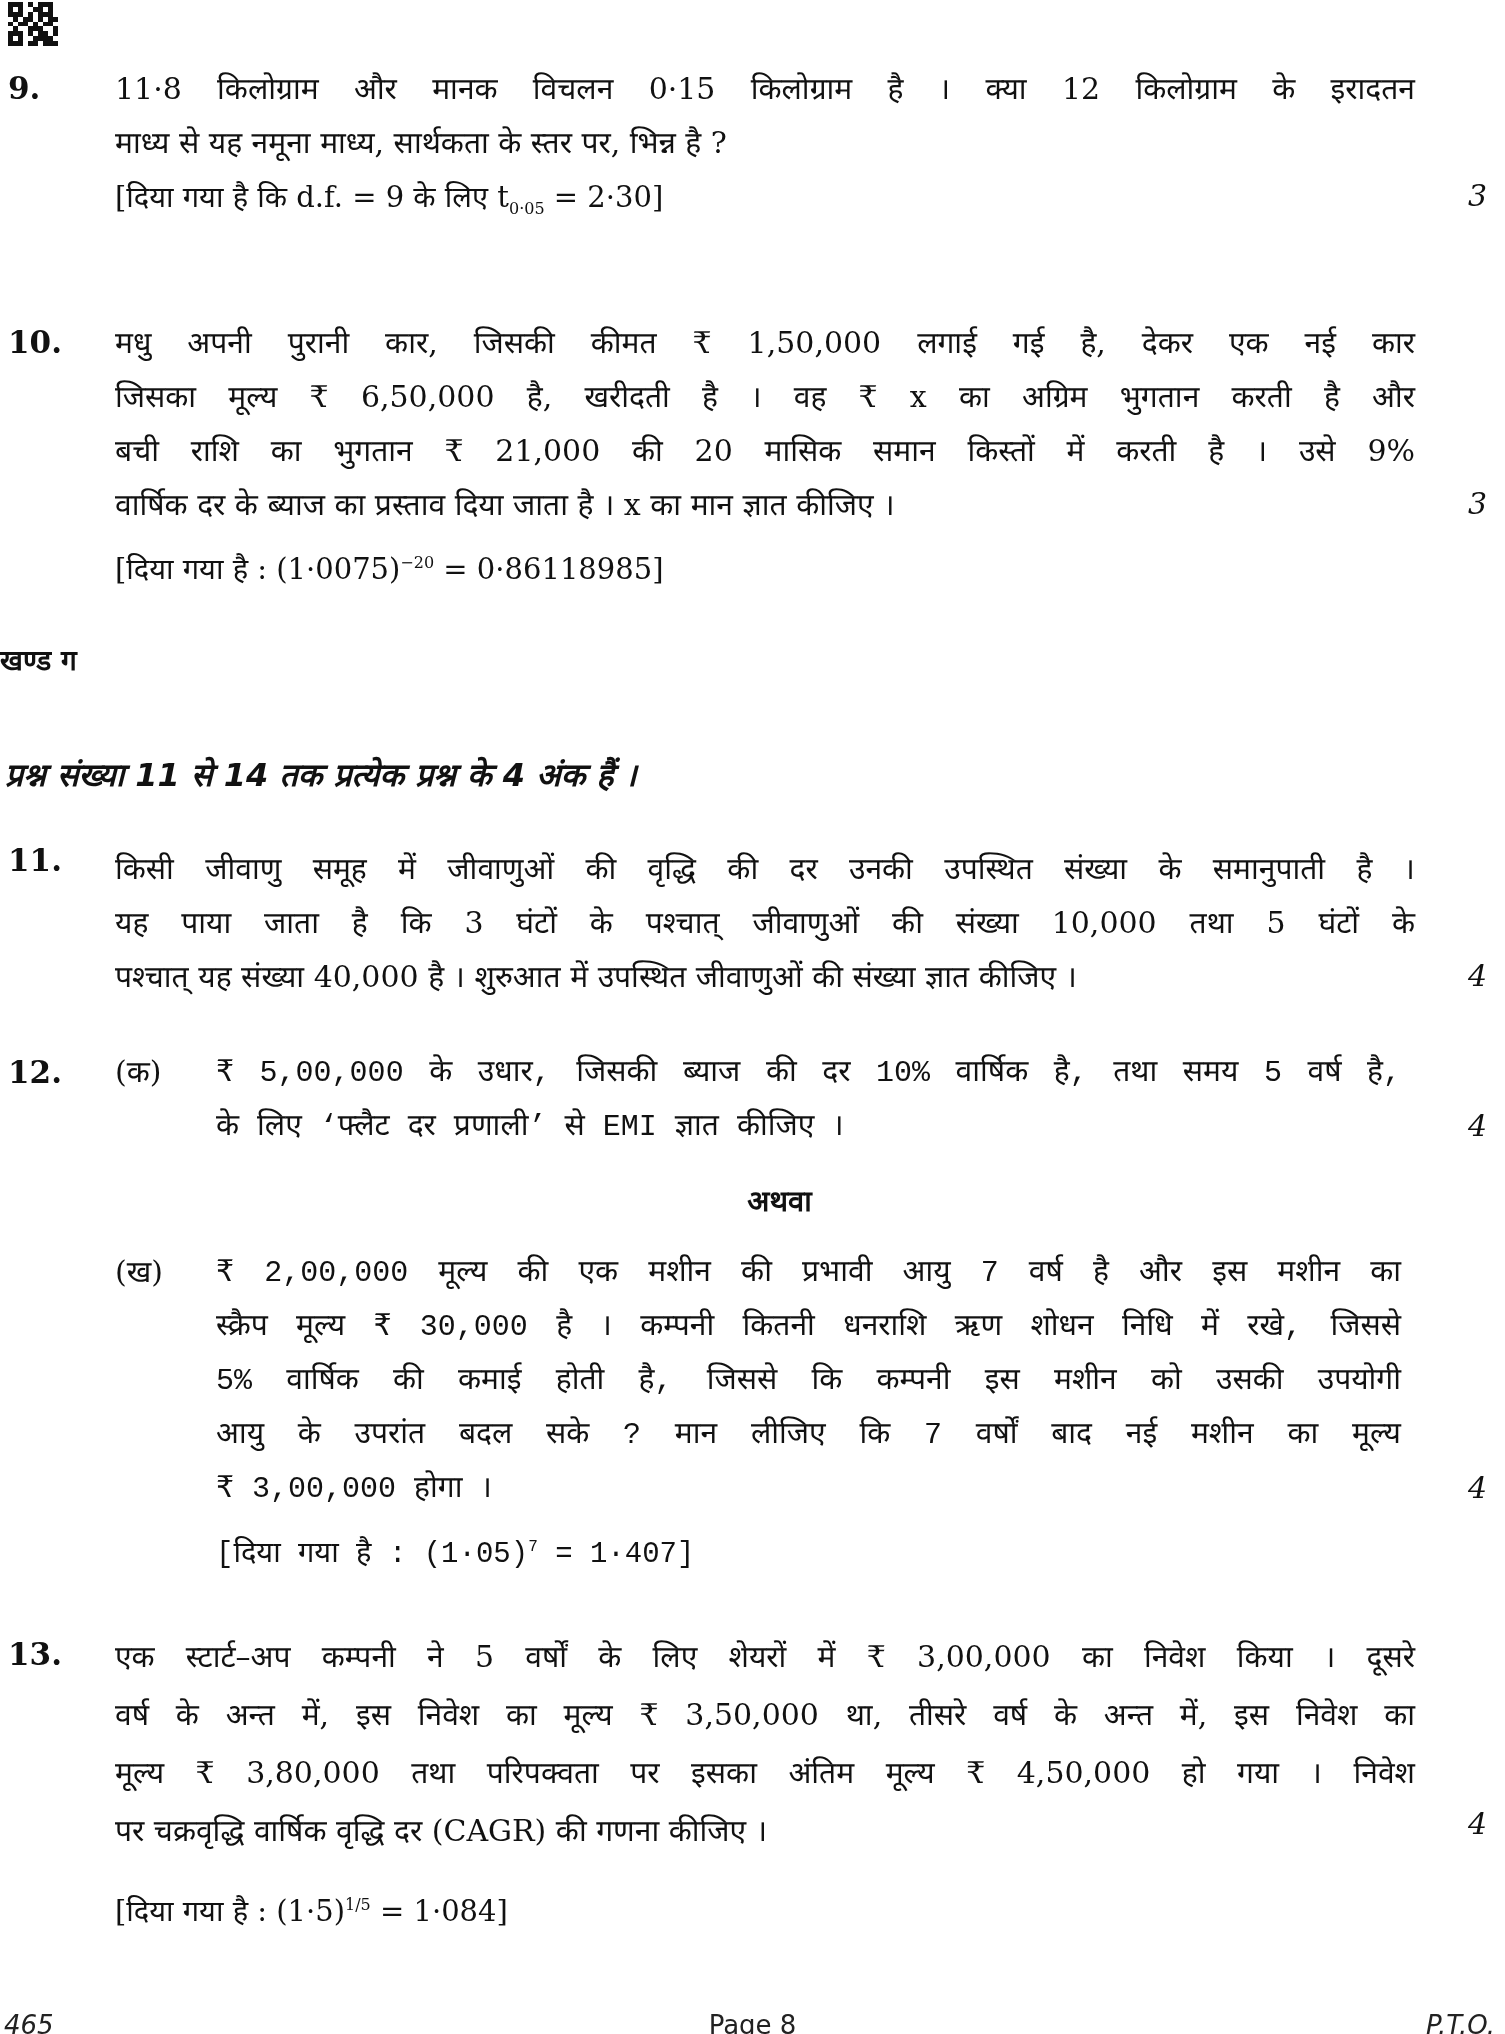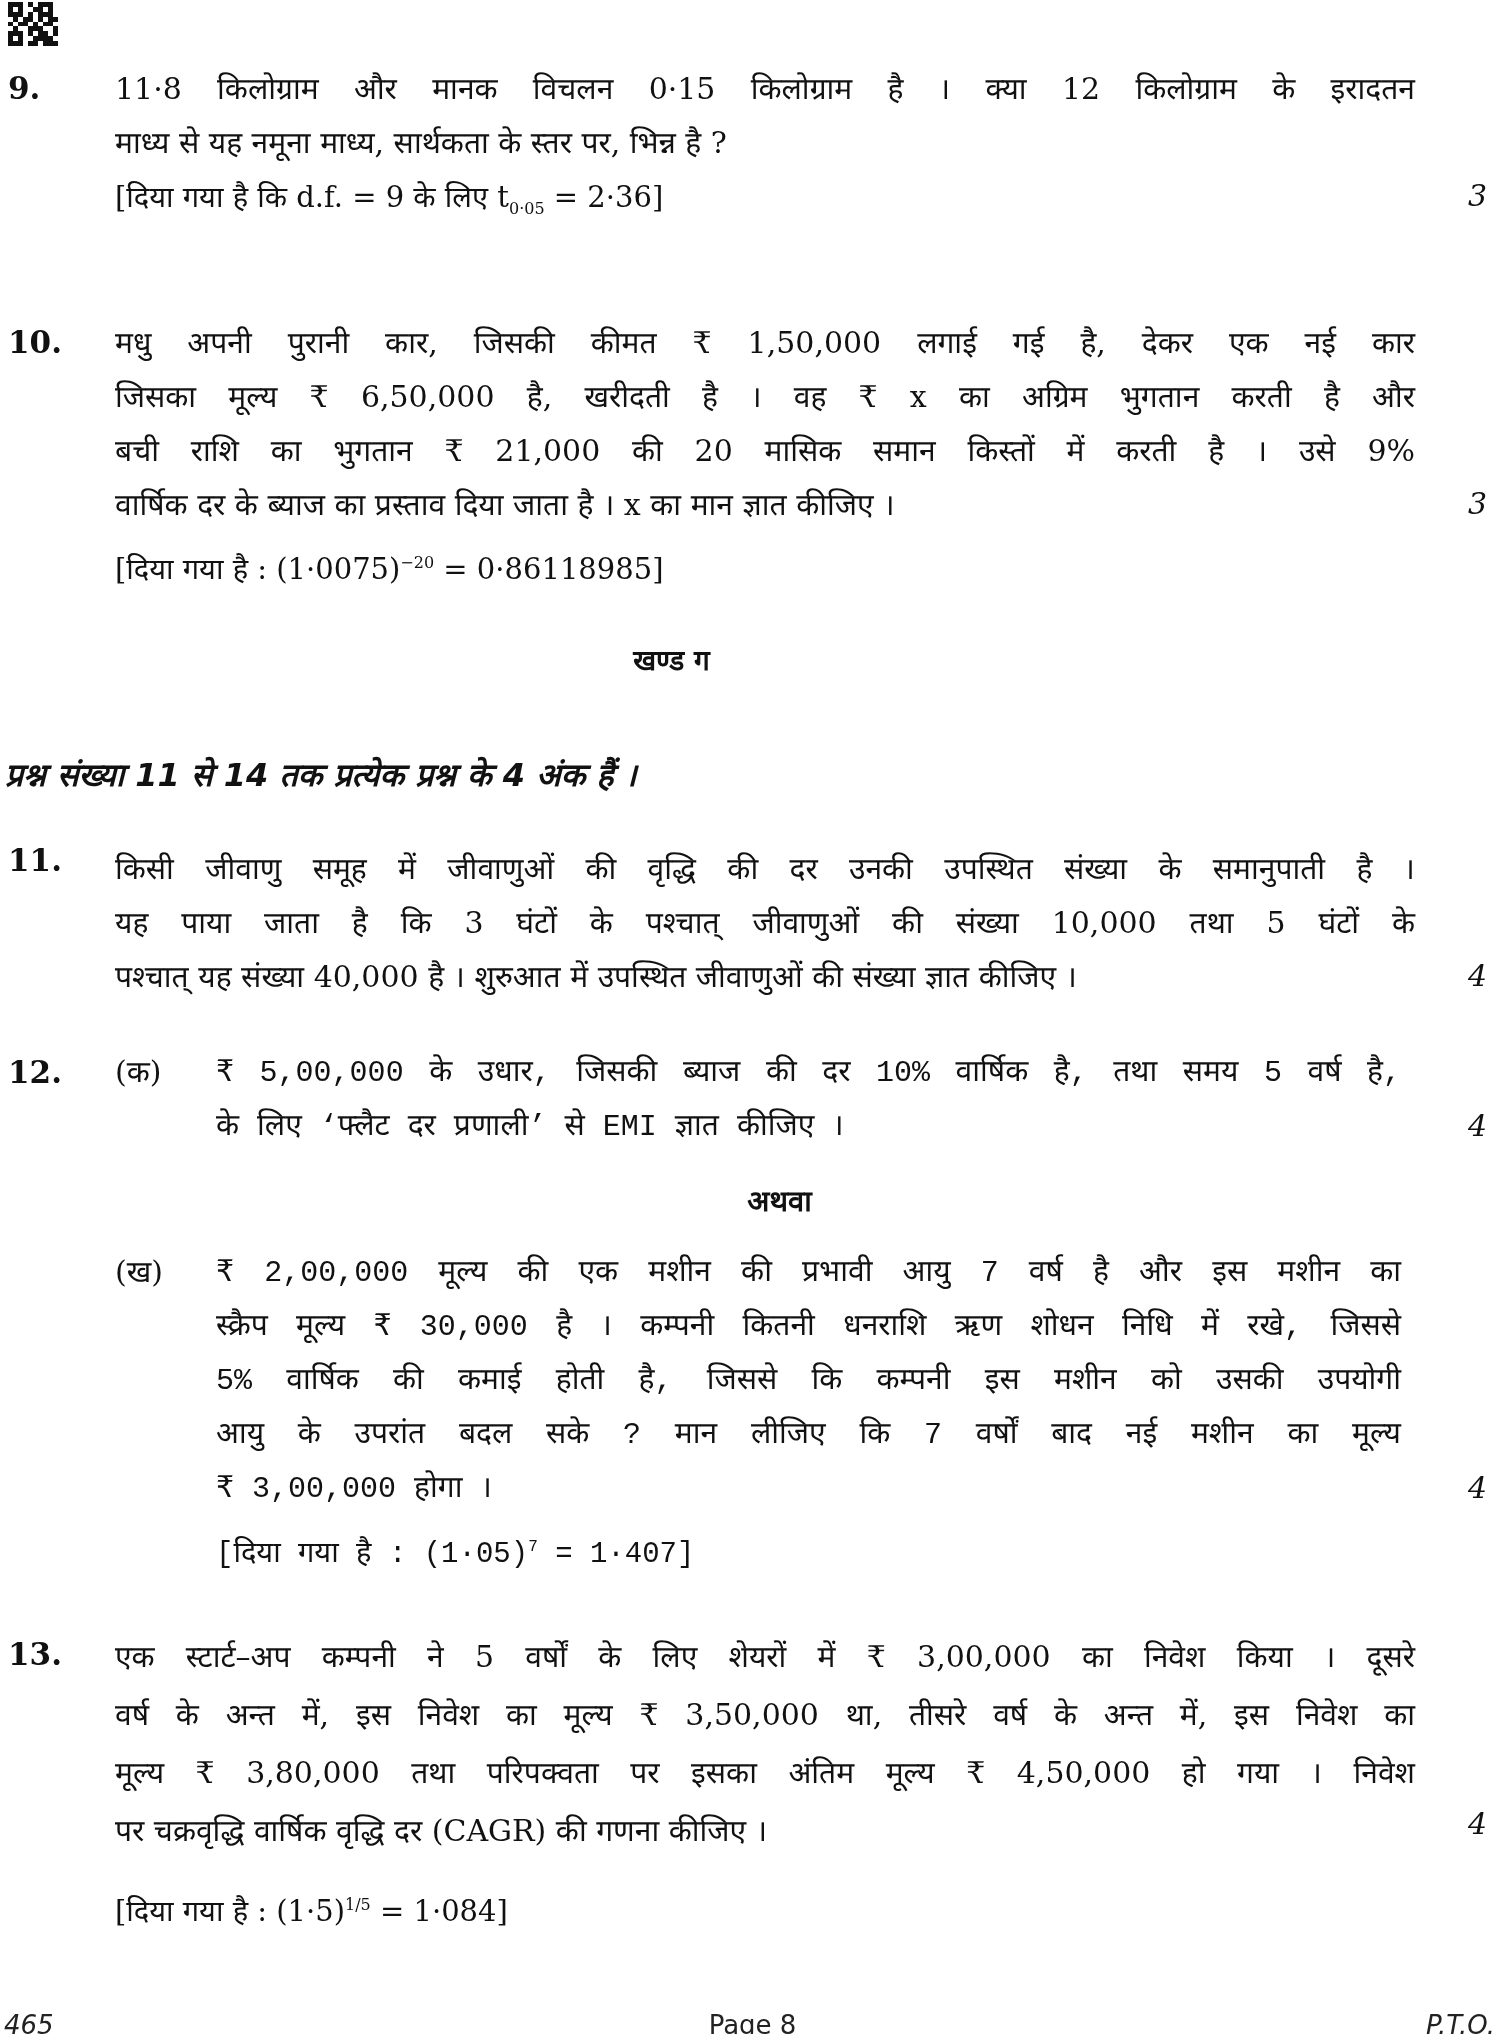--- a/index.html
+++ b/index.html
@@ -27,21 +27,21 @@
   }
   .line { display: block; white-space: nowrap; }
   .jline { display: block; text-align: justify; text-align-last: justify; }
   .marks {
     position: absolute; right: 18px; font-style: italic; font-size: 30px;
     font-family: "DejaVu Serif", serif;
   }
   .given { display: block; font-size: 29px; }
   sub, sup { font-size: 16px; }
   .section-title {
-    position: absolute; top: 640px; left: 0; width: 1343px; text-align: center;
+    position: absolute; top: 640px; left: 0; width: 1343px; text-align: left;
     font-weight: bold; font-size: 28px; font-family: "DejaVu Sans", sans-serif;
   }
   .instr {
     position: absolute; top: 752px; left: 5px; font-weight: bold; font-style: italic;
     font-size: 32px; font-family: "DejaVu Sans", sans-serif;
   }
   .sub-label { position: absolute; left: 115px; font-size: 30px; }
   .sub-body { position: absolute; left: 216px; width: 1185px; font-size: 30px; line-height: 54px; font-family: Liberation Mono, monospace; }
   .or-word {
     position: absolute; left: 0; width: 1505px; text-align: center; top: 1180px;
@@ -149,21 +149,21 @@
     <span></span>
     <span></span>
     <span></span>
 </div>
 
 <section class="q" style="top:62px">
   <div class="qnum" style="top:8px">9.</div>
   <div class="qbody" style="top:0">
     <span class="jline">11·8 किलोग्राम और मानक विचलन 0·15 किलोग्राम है । क्या 12 किलोग्राम के इरादतन</span>
     <span class="line">माध्य से यह नमूना माध्य, सार्थकता के स्तर पर, भिन्न है ?</span>
-    <span class="given"><span>[दिया गया है कि d.f. = 9 के लिए t</span><sub>0·05</sub><span> = 2·36]</span></span>
+    <span class="given"><span>[दिया गया है कि d.f. = 9 के लिए t</span><sub>0·05</sub><span> = 2·30]</span></span>
   </div>
   <div class="marks" style="top:116px">3</div>
 </section>
 
 <section class="q" style="top:316px">
   <div class="qnum" style="top:8px">10.</div>
   <div class="qbody" style="top:0">
     <span class="jline">मधु अपनी पुरानी कार, जिसकी कीमत ₹ 1,50,000 लगाई गई है, देकर एक नई कार</span>
     <span class="jline">जिसका मूल्य ₹ 6,50,000 है, खरीदती है । वह ₹ x का अग्रिम भुगतान करती है और</span>
     <span class="jline">बची राशि का भुगतान ₹ 21,000 की 20 मासिक समान किस्तों में करती है । उसे 9%</span>

